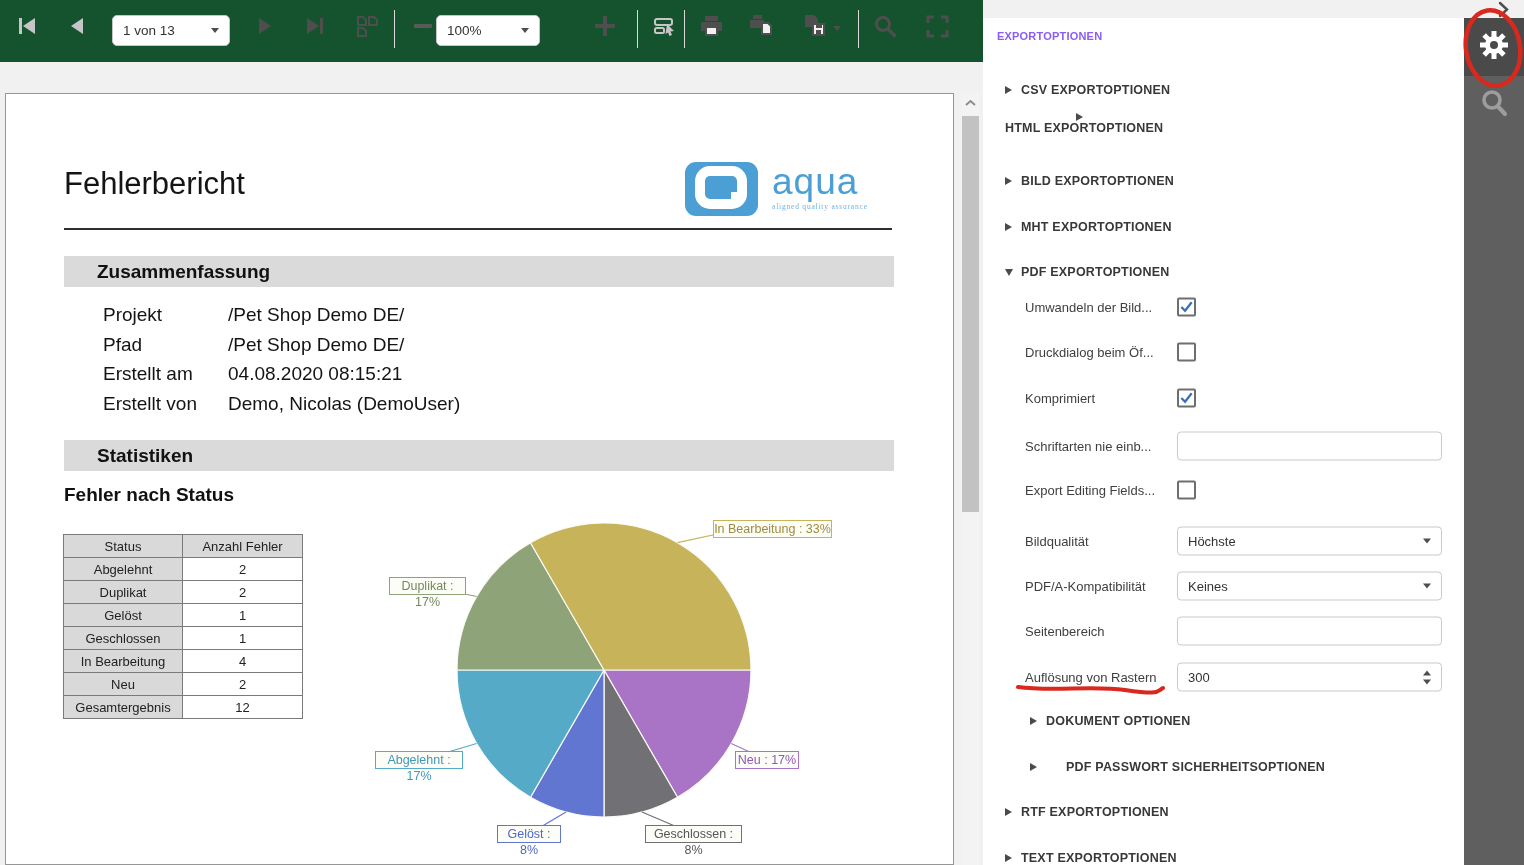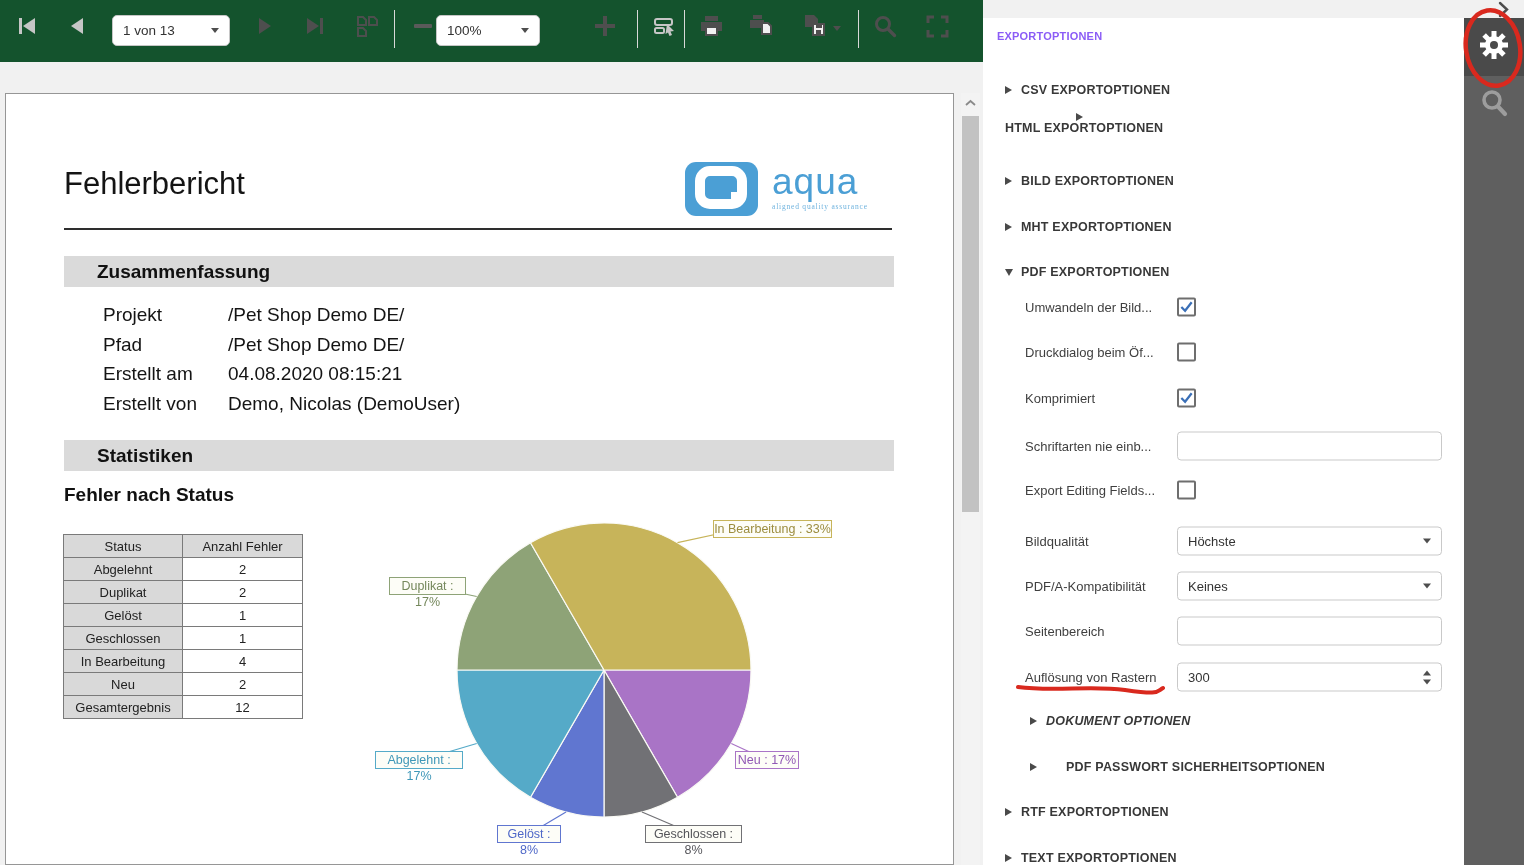--- a/index.html
+++ b/index.html
@@ -374,21 +374,21 @@
         <div class="field-row" style="top: 654px;">
           <span class="field-label">Auflösung von Rastern</span>
           <div class="spin">
             <span>300</span>
             <span class="spin-arrows">
               <span class="tri-up-s"></span>
               <span class="tri-dn-s"></span>
             </span>
           </div>
         </div>
-        <div class="sec-row" style="top: 698px; left: 47px; font-style: italic;">
+        <div class="sec-row" style="top: 698px; left: 47px;">
           <span class="tri-right"></span>
           <span class="sec-label">DOKUMENT OPTIONEN</span>
         </div>
         <div class="sec-row" style="top: 744px; left: 47px; gap: 20px;">
           <span class="tri-right"></span>
           <span class="sec-label">PDF PASSWORT SICHERHEITSOPTIONEN</span>
         </div>
         <div class="sec-row" style="top: 789px; left: 22px;">
           <span class="tri-right"></span>
           <span class="sec-label">RTF EXPORTOPTIONEN</span>

